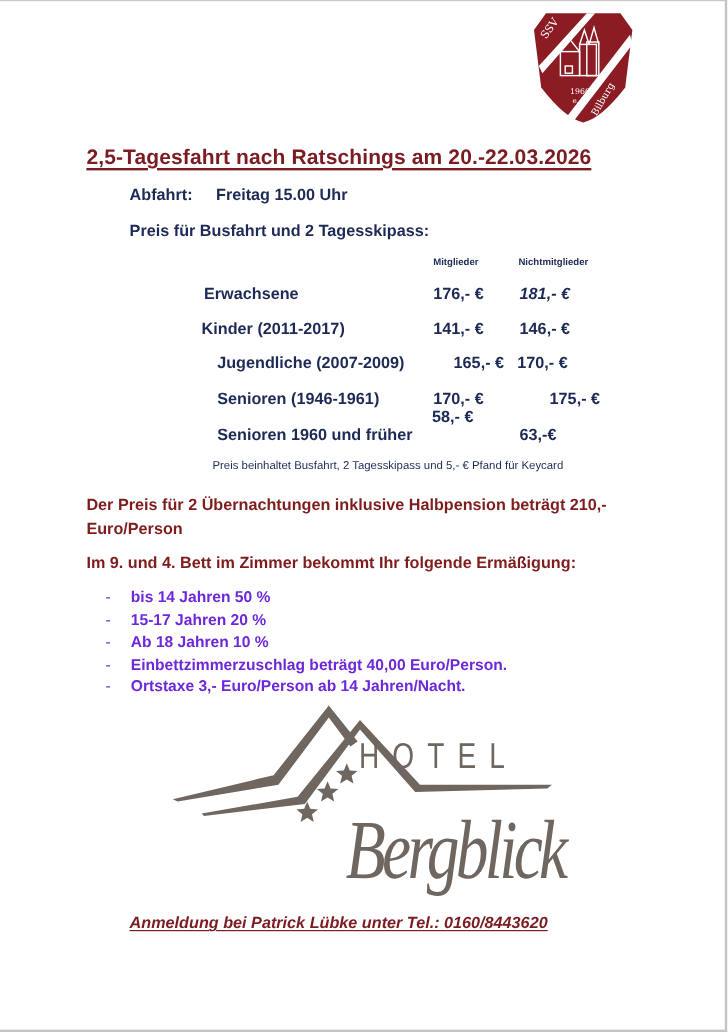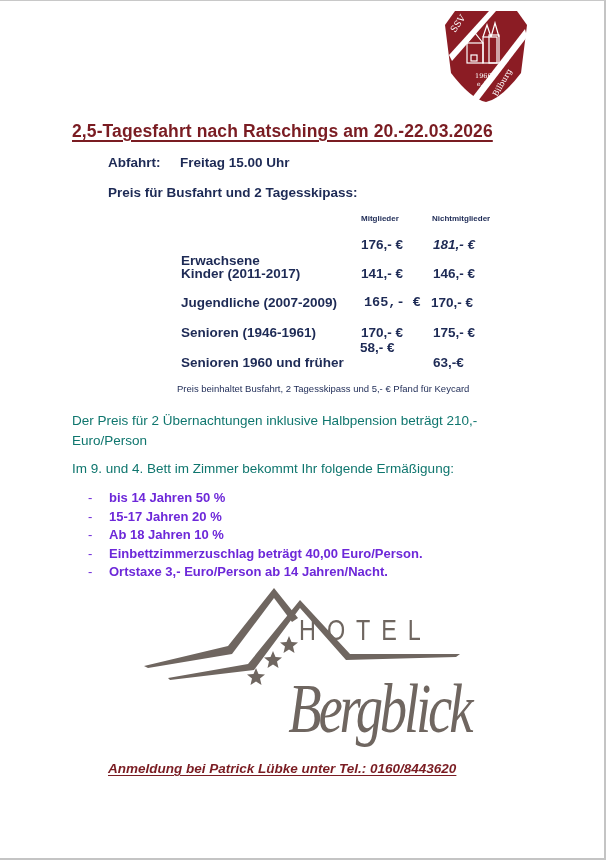--- a/index.html
+++ b/index.html
@@ -10,21 +10,21 @@
   .abs { position:absolute; white-space:nowrap; }
   .title { left:72px; top:121px; font-size:17.5px; font-weight:bold; 
            color:#7a1c22; text-decoration:underline; text-decoration-thickness:1.5px; text-underline-offset:3px; letter-spacing:0.1px; }
   .navy { color:#1d2a55; font-weight:bold; }
   .depart { left:108px; top:155px; font-size:13.5px; }
   .depart .lbl { display:inline-block; width:72px; }
   .preis-head { left:108px; top:185px; font-size:13.5px; }
   .colhead { top:214px; font-size:8px; }
   .row { font-size:13.5px; }
   .note { left:145px; top:383px; font-size:9.5px; color:#1d2a55;padding-left:32px; }
-  .black { color:#0f766e; font-weight:normal; font-size:13.5px; }
+  .black { color:#7f1d1d; font-weight:bold; font-size:13.5px; }
   .p1 { left:72px; top:411px; line-height:20px; white-space:normal; width:470px; }
   .p2 { left:72px; top:461px; }
   .list { left:88px; top:490px; margin:0; padding:0; list-style:none; }
   .list li { height:18.6px; font-size:13px; font-weight:bold; color:#6d28d9; }
   .list .dash { display:inline-block; width:21px; font-weight:normal; }
   .hotel-logo { left:140px; top:584px; width:340px; height:176px; }
   .footer { left:108px; top:761px; font-size:13.5px; font-weight:bold; font-style:italic; color:#7a1c22;
             text-decoration:underline; text-underline-offset:2px; }
   .crest { left:441px; top:7px; width:90px; height:96px; }
 </style>
@@ -56,35 +56,35 @@
 
 <div class="abs depart navy">
   <span class="lbl">Abfahrt:</span><span>Freitag 15.00 Uhr</span>
 </div>
 
 <div class="abs preis-head navy">Preis für Busfahrt und 2 Tagesskipass:</div>
 
 <div class="abs colhead navy" style="left:361px;">Mitglieder</div>
 <div class="abs colhead navy" style="left:432px;">Nichtmitglieder</div>
 
-<div class="abs row navy" style="left:181px; top:237px;margin-top:16px;">Erwachsene</div>
+<div class="abs row navy" style="left:170px; top:237px;">Erwachsene</div>
 <div class="abs row navy" style="left:361px; top:237px;">176,- €</div>
 <div class="abs row navy" style="left:433px; top:237px;font-style:italic;">181,- €</div>
 
-<div class="abs row navy" style="left:181px; top:266px;">Kinder (2011-2017)</div>
+<div class="abs row navy" style="left:168px; top:266px;">Kinder (2011-2017)</div>
 <div class="abs row navy" style="left:361px; top:266px;">141,- €</div>
 <div class="abs row navy" style="left:433px; top:266px;">146,- €</div>
 
 <div class="abs row navy" style="left:181px; top:295px;">Jugendliche (2007-2009)</div>
-<div class="abs row navy" style="left:364px; top:295px;font-family:Liberation Mono, monospace;">165,- €</div>
+<div class="abs row navy" style="left:378px; top:295px;">165,- €</div>
 <div class="abs row navy" style="left:431px; top:295px;">170,- €</div>
 
 <div class="abs row navy" style="left:181px; top:325px;">Senioren (1946-1961)</div>
 <div class="abs row navy" style="left:361px; top:325px;">170,- €</div>
-<div class="abs row navy" style="left:433px; top:325px;">175,- €</div>
+<div class="abs row navy" style="left:458px; top:325px;">175,- €</div>
 
 <div class="abs row navy" style="left:181px; top:355px;">Senioren 1960 und früher</div>
 <div class="abs row navy" style="left:360px; top:340px;">58,- €</div>
 <div class="abs row navy" style="left:433px; top:355px;">63,-€</div>
 
 <div class="abs note">Preis beinhaltet Busfahrt, 2 Tagesskipass und 5,- € Pfand für Keycard</div>
 
 <div class="abs black p1">Der Preis für 2 Übernachtungen inklusive Halbpension beträgt 210,- Euro/Person</div>
 <div class="abs black p2">Im 9. und 4. Bett im Zimmer bekommt Ihr folgende Ermäßigung:</div>
 

